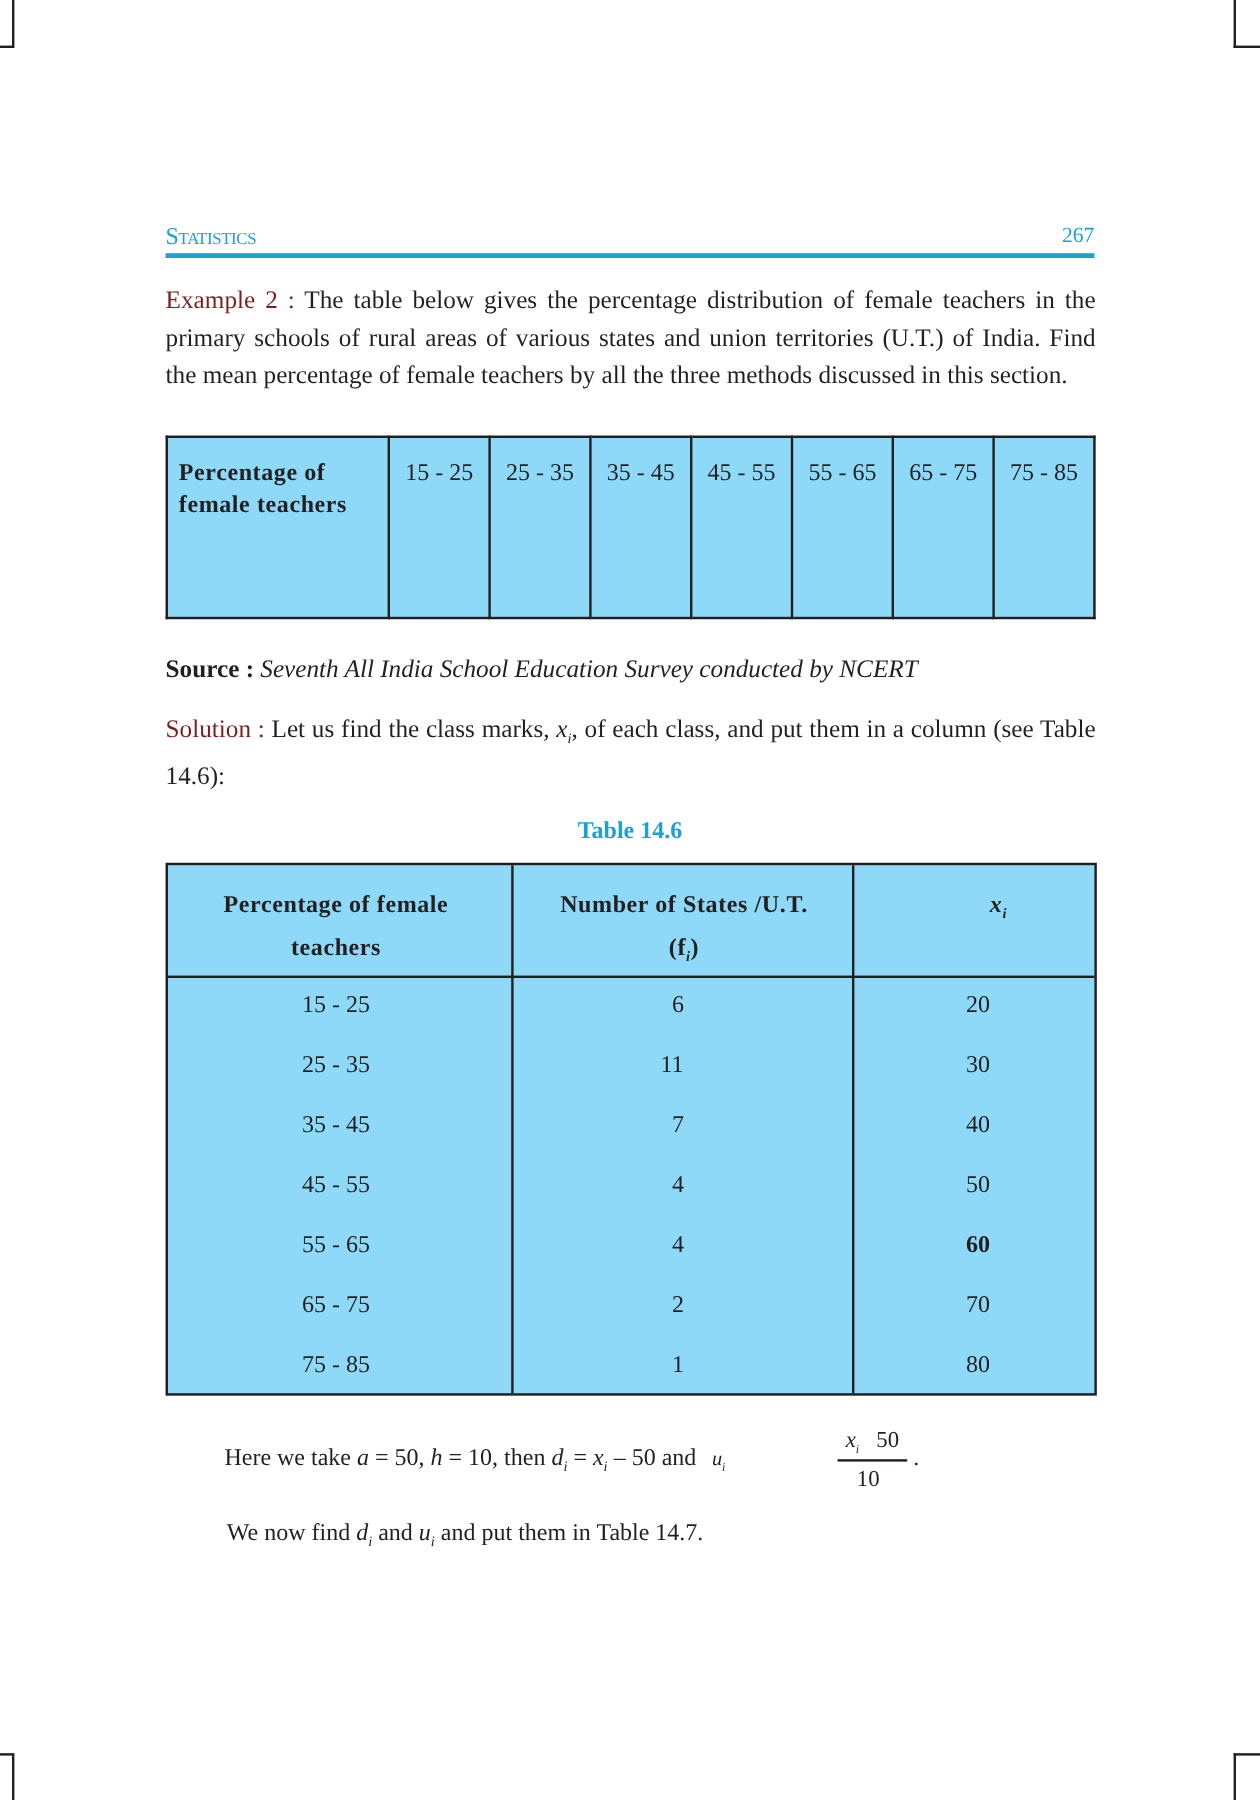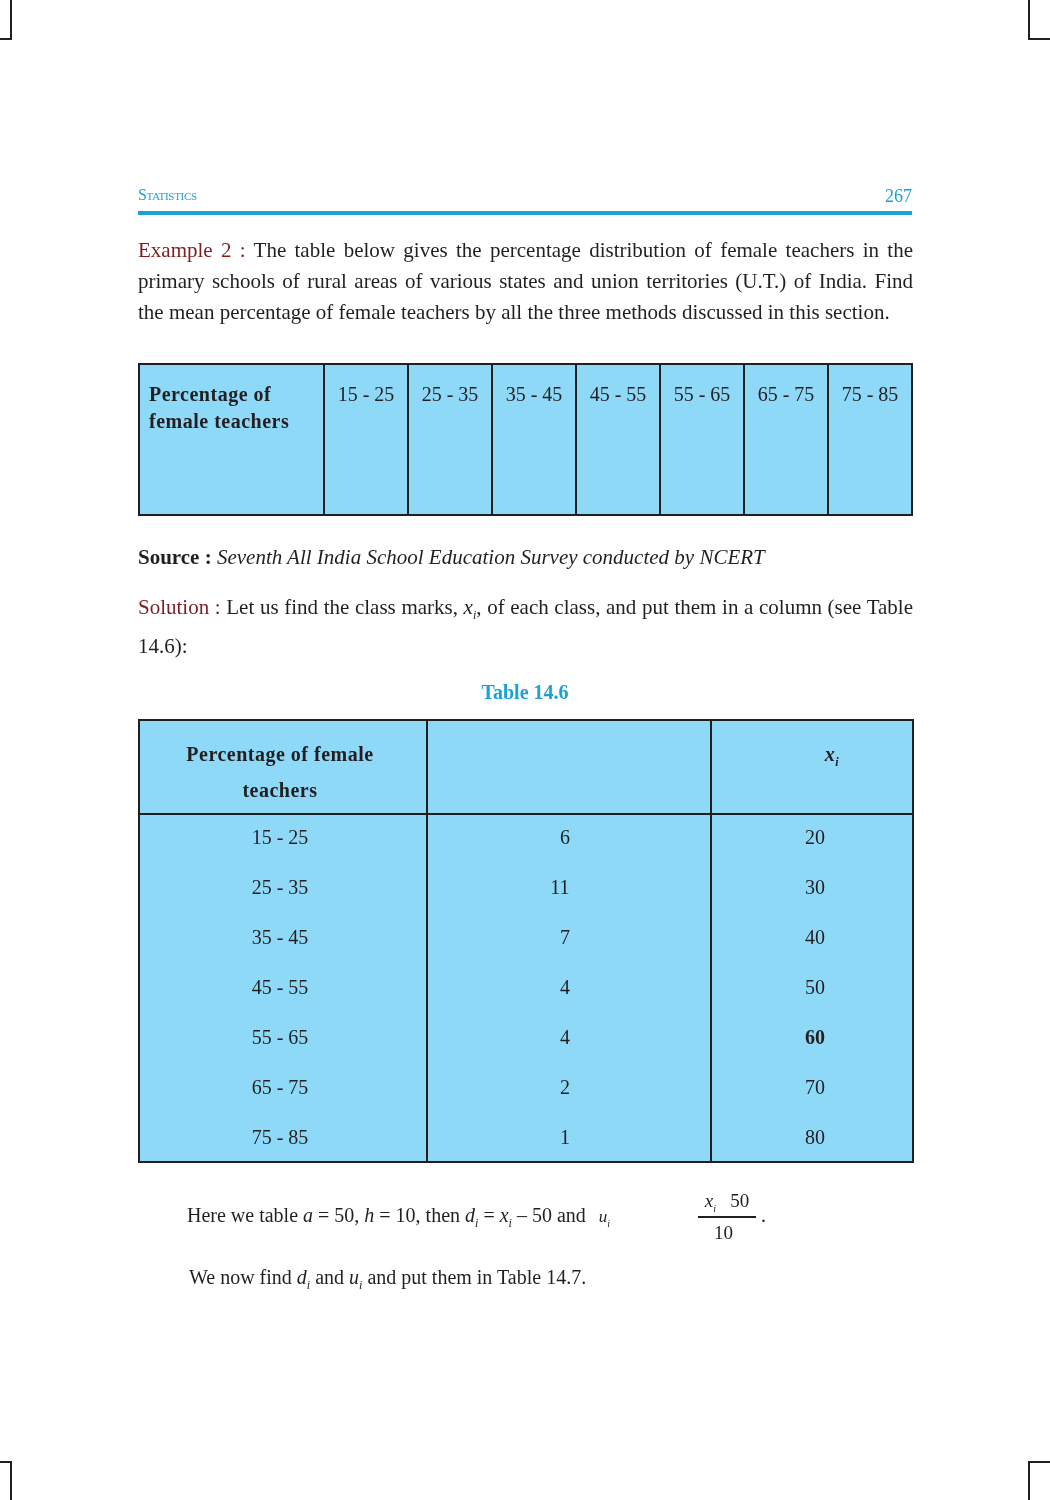--- a/index.html
+++ b/index.html
@@ -4,21 +4,21 @@
 <style>
   html, body { margin: 0; padding: 0; }
   body {
     width: 1050px; height: 1500px; position: relative; background: #ffffff;
     font-family: "Liberation Serif", serif; color: #231f20; overflow: hidden;
   }
   .crop { position: absolute; background: #231f20; }
   .running-head {
     position: absolute; left: 138px; top: 186px; width: 774px; height: 24px;
   }
-  .rh-title { position: absolute; left: 0; top: 0; font-size: 16px; color: #1ba1d6; font-variant: small-caps; letter-spacing: -0.3px; }
+  .rh-title { position: absolute; left: 0; top: 0; font-size: 20px; color: #1ba1d6; font-variant: small-caps; letter-spacing: -0.3px; }
   .rh-page { position: absolute; right: 0; top: 0; font-size: 18px; color: #1ba1d6; }
   .rule { position: absolute; left: 138px; top: 211px; width: 774px; height: 4px; background: #1ba1d6; }
   .para {
     position: absolute; left: 138px; width: 775px; font-size: 21px; line-height: 31px;
     text-align: justify;
   }
   .blue-bold { color: #7f1d1d; font-weight: normal; }
   .bold { font-weight: bold; }
   .ital { font-style: italic; }
   sub.s { font-size: 12px; font-style: italic; vertical-align: -5px; }
@@ -97,20 +97,21 @@
 </div>
 
 <div class="caption">Table 14.6</div>
 
 <div class="t2">
   <div class="col-line" style="left:286px;"></div>
   <div class="col-line" style="left:570px;"></div>
   <div class="head-line"></div>
 
   <div class="hcell" style="left:20px;width:240px;">Percentage of female teachers</div>
+  <div class="hcell" style="left:320px;width:220px;"><span>Number of States /U.T. (f</span><sub class="s">i</sub><span>)</span></div>
   <div class="hcell" style="left:548px;width:200px;font-style:italic;margin-left:44px;"><span>x</span><sub class="s">i</sub></div>
 
   <div class="cell" style="left:40px;width:200px;top:105px;">15 - 25</div>
   <div class="cell" style="left:325px;width:200px;top:105px;">6</div>
   <div class="cell" style="left:575px;width:200px;top:105px;">20</div>
 
   <div class="cell" style="left:40px;width:200px;top:155px;">25 - 35</div>
   <div class="cell" style="left:320px;width:200px;top:155px;">11</div>
   <div class="cell" style="left:575px;width:200px;top:155px;">30</div>
 
@@ -129,21 +130,21 @@
   <div class="cell" style="left:40px;width:200px;top:355px;">65 - 75</div>
   <div class="cell" style="left:325px;width:200px;top:355px;">2</div>
   <div class="cell" style="left:575px;width:200px;top:355px;">70</div>
 
   <div class="cell" style="left:40px;width:200px;top:405px;">75 - 85</div>
   <div class="cell" style="left:325px;width:200px;top:405px;">1</div>
   <div class="cell" style="left:575px;width:200px;top:405px;">80</div>
 </div>
 
 <div class="formula">
-  <span>Here we table </span><span class="ital">a</span><span> = 50, </span><span class="ital">h</span><span> = 10, then </span><span class="ital">d</span><sub class="s">i</sub><span> = </span><span class="ital">x</span><sub class="s">i</sub><span> – 50 and </span>
+  <span>Here we take </span><span class="ital">a</span><span> = 50, </span><span class="ital">h</span><span> = 10, then </span><span class="ital">d</span><sub class="s">i</sub><span> = </span><span class="ital">x</span><sub class="s">i</sub><span> – 50 and </span>
   <span class="ital" style="font-size:17px;margin-left:8px;">u</span><sub class="s" style="font-size:10px;">i</sub>
 </div>
 <div class="frac">
   <div class="num"><span class="ital">x</span><sub class="s" style="font-size:10px;">i</sub><span style="white-space:pre;">   50</span></div>
   <div class="bar"></div>
   <div class="den">10</div>
 </div>
 <div style="position:absolute;left:761px;top:1204px;font-size:20px;">.</div>
 
 <div class="line2">

